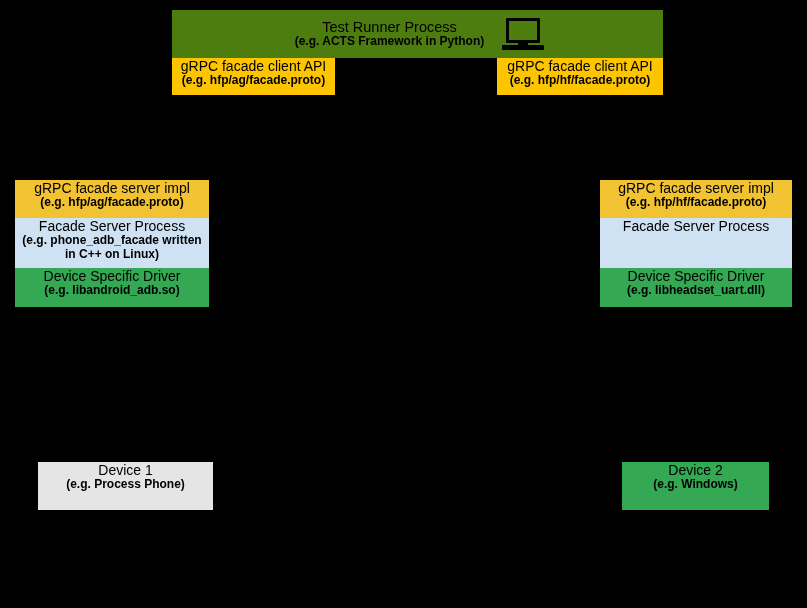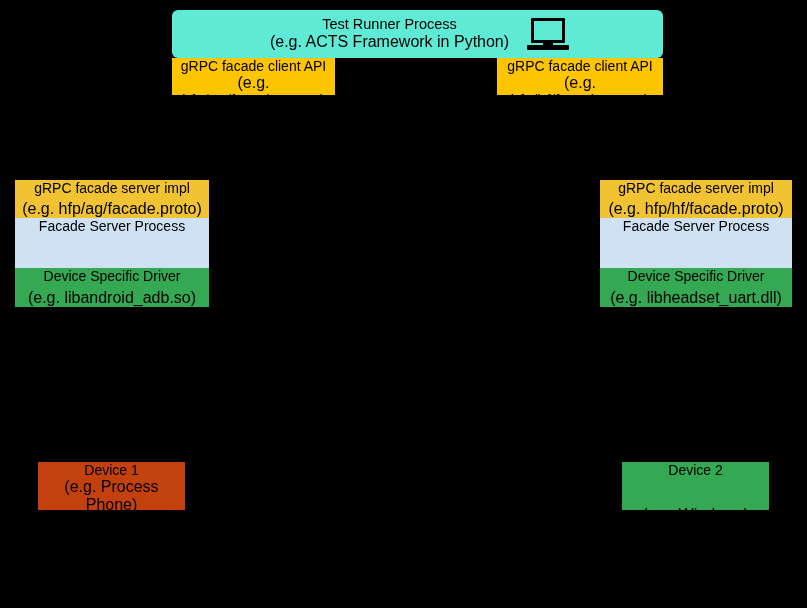--- a/index.html
+++ b/index.html
@@ -22,49 +22,48 @@
     width: 807px;
     height: 608px;
     background: #000000;
   }
   .box {
     position: absolute;
     box-sizing: border-box;
     display: flex;
     flex-direction: column;
     align-items: center;
-    justify-content: space-between;
+    justify-content: flex-start;
     text-align: center;
     line-height: 1.15;
   }
   .title-line {
     font-size: 14px;
     font-weight: 400;
     color: #000000;
     white-space: nowrap;
   }
   .sub-line {
-    font-size: 16px;
-    font-weight: 400;
+    font-size: 12px;
+    font-weight: 700;
     color: #000000;
     padding: 0 4px;
   }
 
   
   #test-runner-process {
     left: 172px;
     top: 10px;
     width: 491px;
     height: 48px;
-    background: #5eead4;
+    background: #4d7c0f;
     flex-direction: row;
     justify-content: center;
     align-items: center;
     gap: 14px;
-    border-radius: 6px;
   }
   #test-runner-process .text-col {
     display: flex;
     flex-direction: column;
     align-items: center;
     justify-content: center;
   }
   #test-runner-process .title-line { font-size: 14.5px; }
 
   .laptop-icon {
@@ -161,31 +160,30 @@
     top: 268px;
     width: 192px;
     height: 39px;
     background: #34a853;
   }
 
   
   #device-left {
     left: 38px;
     top: 462px;
-    width: 147px;
+    width: 175px;
     height: 48px;
-    background: #c2410c;
+    background: #e5e5e5;
   }
   #device-right {
     left: 622px;
     top: 462px;
     width: 147px;
     height: 48px;
     background: #34a853;
-    gap: 28px;
   }
 </style>
 </head>
 <body>
 
 <div class="canvas">
 
   <div class="box" id="test-runner-process">
     <div class="text-col">
       <div class="title-line">Test Runner Process</div>
@@ -208,20 +206,21 @@
     <div class="sub-line">(e.g. hfp/hf/facade.proto)</div>
   </div>
 
   <div class="box" id="server-impl-left">
     <div class="title-line">gRPC facade server impl</div>
     <div class="sub-line">(e.g. hfp/ag/facade.proto)</div>
   </div>
 
   <div class="box" id="facade-process-left">
     <div class="title-line">Facade Server Process</div>
+    <div class="sub-line">(e.g. phone_adb_facade written in C++ on Linux)</div>
   </div>
 
   <div class="box" id="driver-left">
     <div class="title-line">Device Specific Driver</div>
     <div class="sub-line">(e.g. libandroid_adb.so)</div>
   </div>
 
   <div class="box" id="server-impl-right">
     <div class="title-line">gRPC facade server impl</div>
     <div class="sub-line">(e.g. hfp/hf/facade.proto)</div>

